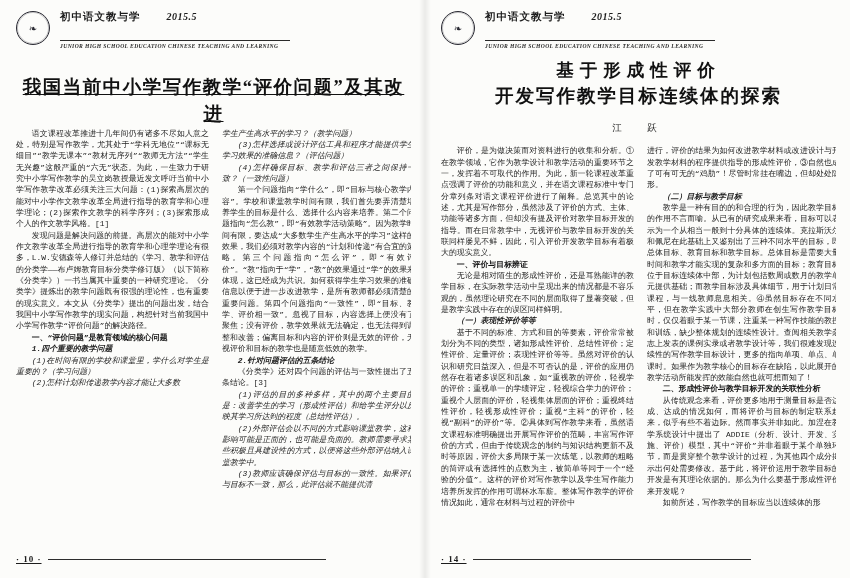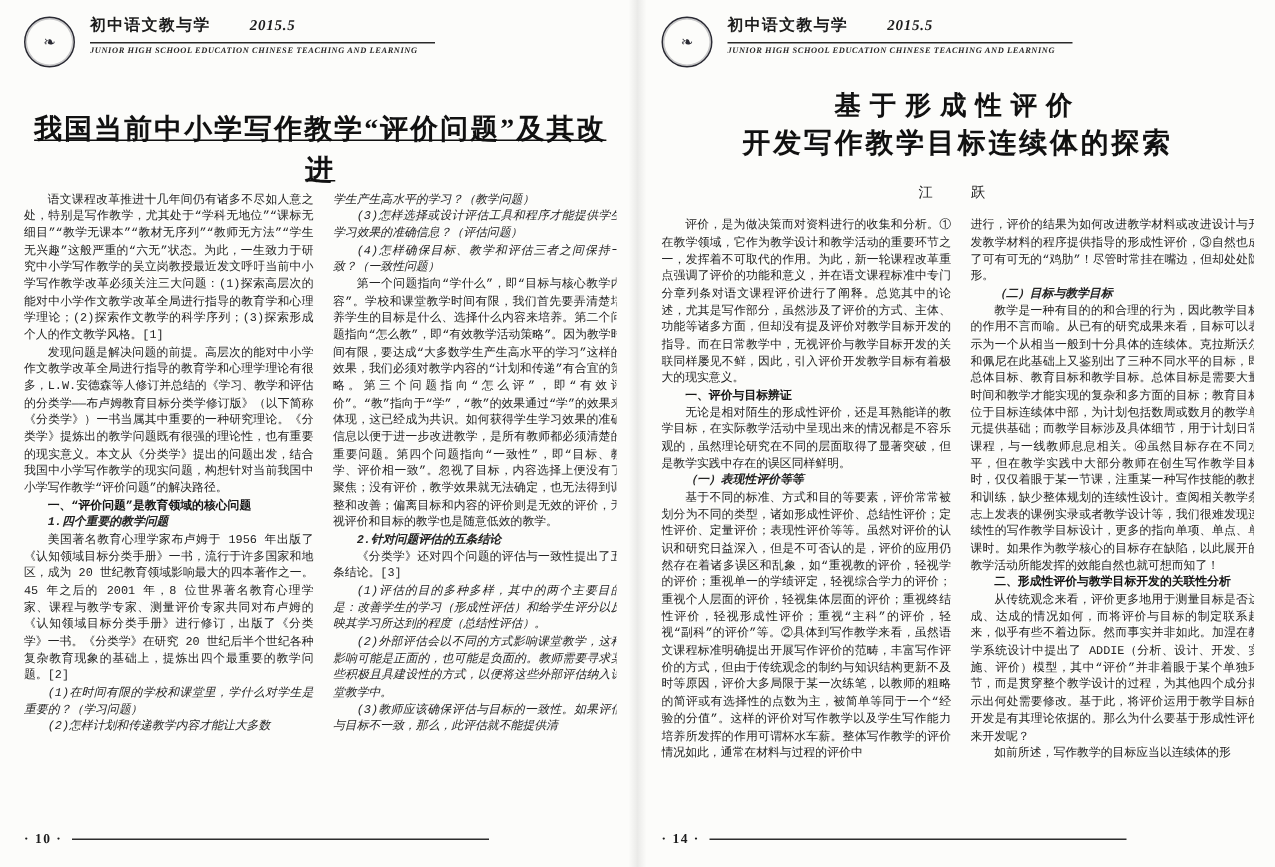--- a/index.html
+++ b/index.html
@@ -26,21 +26,21 @@
   .masthead{display:flex;align-items:flex-start;height:40px;margin-bottom:2px;}
   .seal{
     width:32px;height:32px;border:1.4px solid #2a2a33;border-radius:50%;
     display:flex;align-items:center;justify-content:center;
     font-size:10px;color:#2a2a33;flex:0 0 32px;margin-top:1px;
     box-shadow:inset 0 0 0 1px rgba(42,42,51,.25);
   }
   .mast-text{margin-left:10px;flex:1;}
   .mast-cn{
     font-weight:700;font-size:10.5px;letter-spacing:1px;
-    border-bottom:1.4px solid #2a2a2a;padding-bottom:4px;width:230px;
+    border-bottom:1.4px solid #2a2a2a;padding-bottom:16px;width:230px;
     display:flex;align-items:baseline;
   }
   .mast-issue{font-style:italic;margin-left:26px;font-size:10px;letter-spacing:.5px;}
   .mast-en{
     font-size:5.6px;font-weight:700;font-style:italic;letter-spacing:.4px;
     margin-top:2px;color:#2a2a2a;white-space:nowrap;
   }
   
   .article-title{
     text-align:center;font-weight:700;color:#111;
@@ -69,21 +69,21 @@
   .col p.heading{font-weight:700;color:#151515;}
   .col p.subheading{font-style:italic;font-weight:600;}
   .col p.item{font-style:italic;}
   .col p.para-cont,.col p.item-cont{text-indent:0;}
   .col p.item-cont{font-style:italic;}
   
   .pagefoot{
     position:absolute;left:16px;bottom:14px;width:310px;
     display:flex;align-items:center;
   }
-  .pageno{font-size:9px;font-weight:700;letter-spacing:1px;white-space:nowrap;}
+  .pageno{font-size:9px;font-weight:700;letter-spacing:1px;white-space:nowrap;text-decoration:underline;}
   .footrule{flex:1;border-top:1.6px solid #2d2d2d;margin-left:6px;}
 </style>
 </head>
 <body>
 
 <div class="spread">
 
   <div class="page">
     <div class="masthead">
       <div class="seal">❧</div>
@@ -97,21 +97,20 @@
     </div>
 
     <h1 class="article-title title-one">我国当前中小学写作教学“评价问题”及其改进</h1>
 
     <div class="cols">
       <div class="col">
           <p class="para">语文课程改革推进十几年间仍有诸多不尽如人意之处，特别是写作教学，尤其处于“学科无地位”“课标无细目”“教学无课本”“教材无序列”“教师无方法”“学生无兴趣”这般严重的“六无”状态。为此，一生致力于研究中小学写作教学的吴立岗教授最近发文呼吁当前中小学写作教学改革必须关注三大问题：(1)探索高层次的能对中小学作文教学改革全局进行指导的教育学和心理学理论；(2)探索作文教学的科学序列；(3)探索形成个人的作文教学风格。[1]</p>
           <p class="para">发现问题是解决问题的前提。高层次的能对中小学作文教学改革全局进行指导的教育学和心理学理论有很多，L.W.安德森等人修订并总结的《学习、教学和评估的分类学——布卢姆教育目标分类学修订版》（以下简称《分类学》）一书当属其中重要的一种研究理论。《分类学》提炼出的教学问题既有很强的理论性，也有重要的现实意义。本文从《分类学》提出的问题出发，结合我国中小学写作教学的现实问题，构想针对当前我国中小学写作教学“评价问题”的解决路径。</p>
           <p class="heading">一、“评价问题”是教育领域的核心问题</p>
           <p class="subheading">1.四个重要的教学问题</p>
-          <p class="para">美国著名教育心理学家布卢姆于 1956 年出版了《认知领域目标分类手册》一书，流行于许多国家和地区，成为 20 世纪教育领域影响最大的四本著作之一。45 年之后的 2001 年，8 位世界著名教育心理学家、课程与教学专家、测量评价专家共同对布卢姆的《认知领域目标分类手册》进行修订，出版了《分类学》一书。《分类学》在研究 20 世纪后半个世纪各种复杂教育现象的基础上，提炼出四个最重要的教学问题。[2]</p>
           <p class="item">(1)在时间有限的学校和课堂里，学什么对学生是重要的？（学习问题）</p>
           <p class="item">(2)怎样计划和传递教学内容才能让大多数</p>
         </div>
       <div class="col">
           <p class="item-cont">学生产生高水平的学习？（教学问题）</p>
           <p class="item">(3)怎样选择或设计评估工具和程序才能提供学生学习效果的准确信息？（评估问题）</p>
           <p class="item">(4)怎样确保目标、教学和评估三者之间保持一致？（一致性问题）</p>
           <p class="para">第一个问题指向“学什么”，即“目标与核心教学内容”。学校和课堂教学时间有限，我们首先要弄清楚培养学生的目标是什么、选择什么内容来培养。第二个问题指向“怎么教”，即“有效教学活动策略”。因为教学时间有限，要达成“大多数学生产生高水平的学习”这样的效果，我们必须对教学内容的“计划和传递”有合宜的策略。第三个问题指向“怎么评”，即“有效评价”。“教”指向于“学”，“教”的效果通过“学”的效果来体现，这已经成为共识。如何获得学生学习效果的准确信息以便于进一步改进教学，是所有教师都必须清楚的重要问题。第四个问题指向“一致性”，即“目标、教学、评价相一致”。忽视了目标，内容选择上便没有了聚焦；没有评价，教学效果就无法确定，也无法得到调整和改善；偏离目标和内容的评价则是无效的评价，无视评价和目标的教学也是随意低效的教学。</p>
           <p class="subheading">2.针对问题评估的五条结论</p>
           <p class="para">《分类学》还对四个问题的评估与一致性提出了五条结论。[3]</p>

